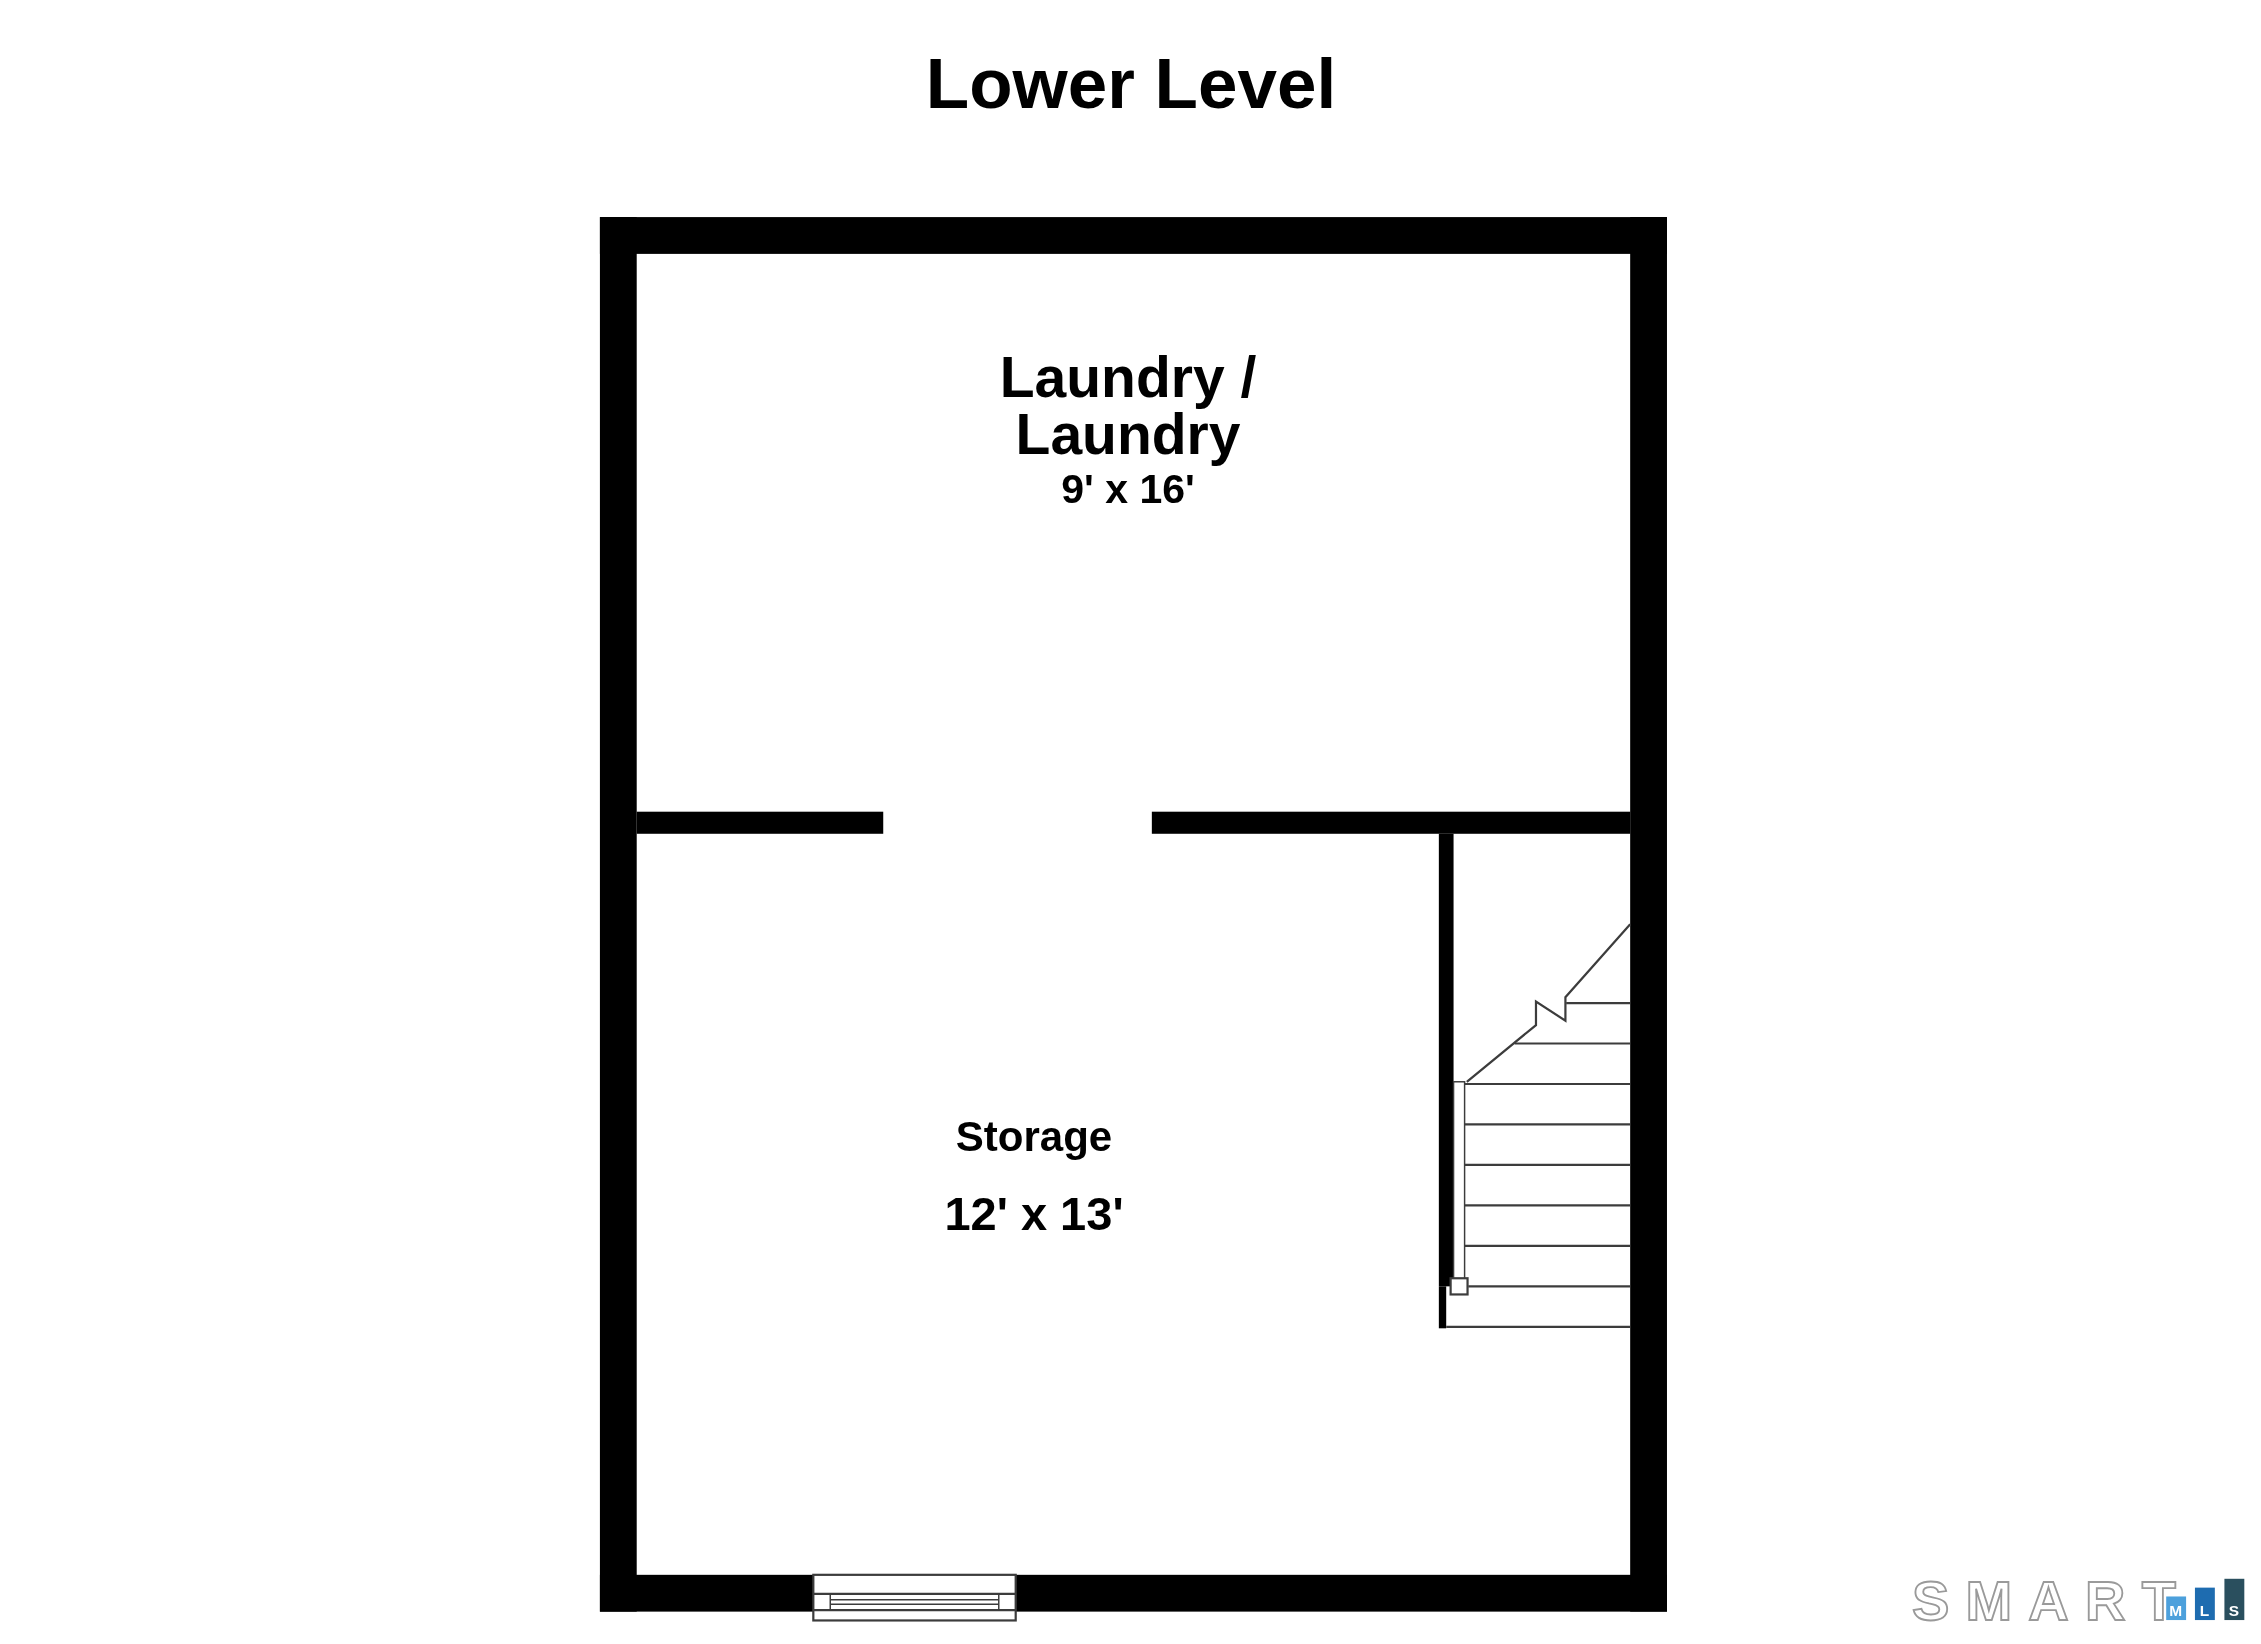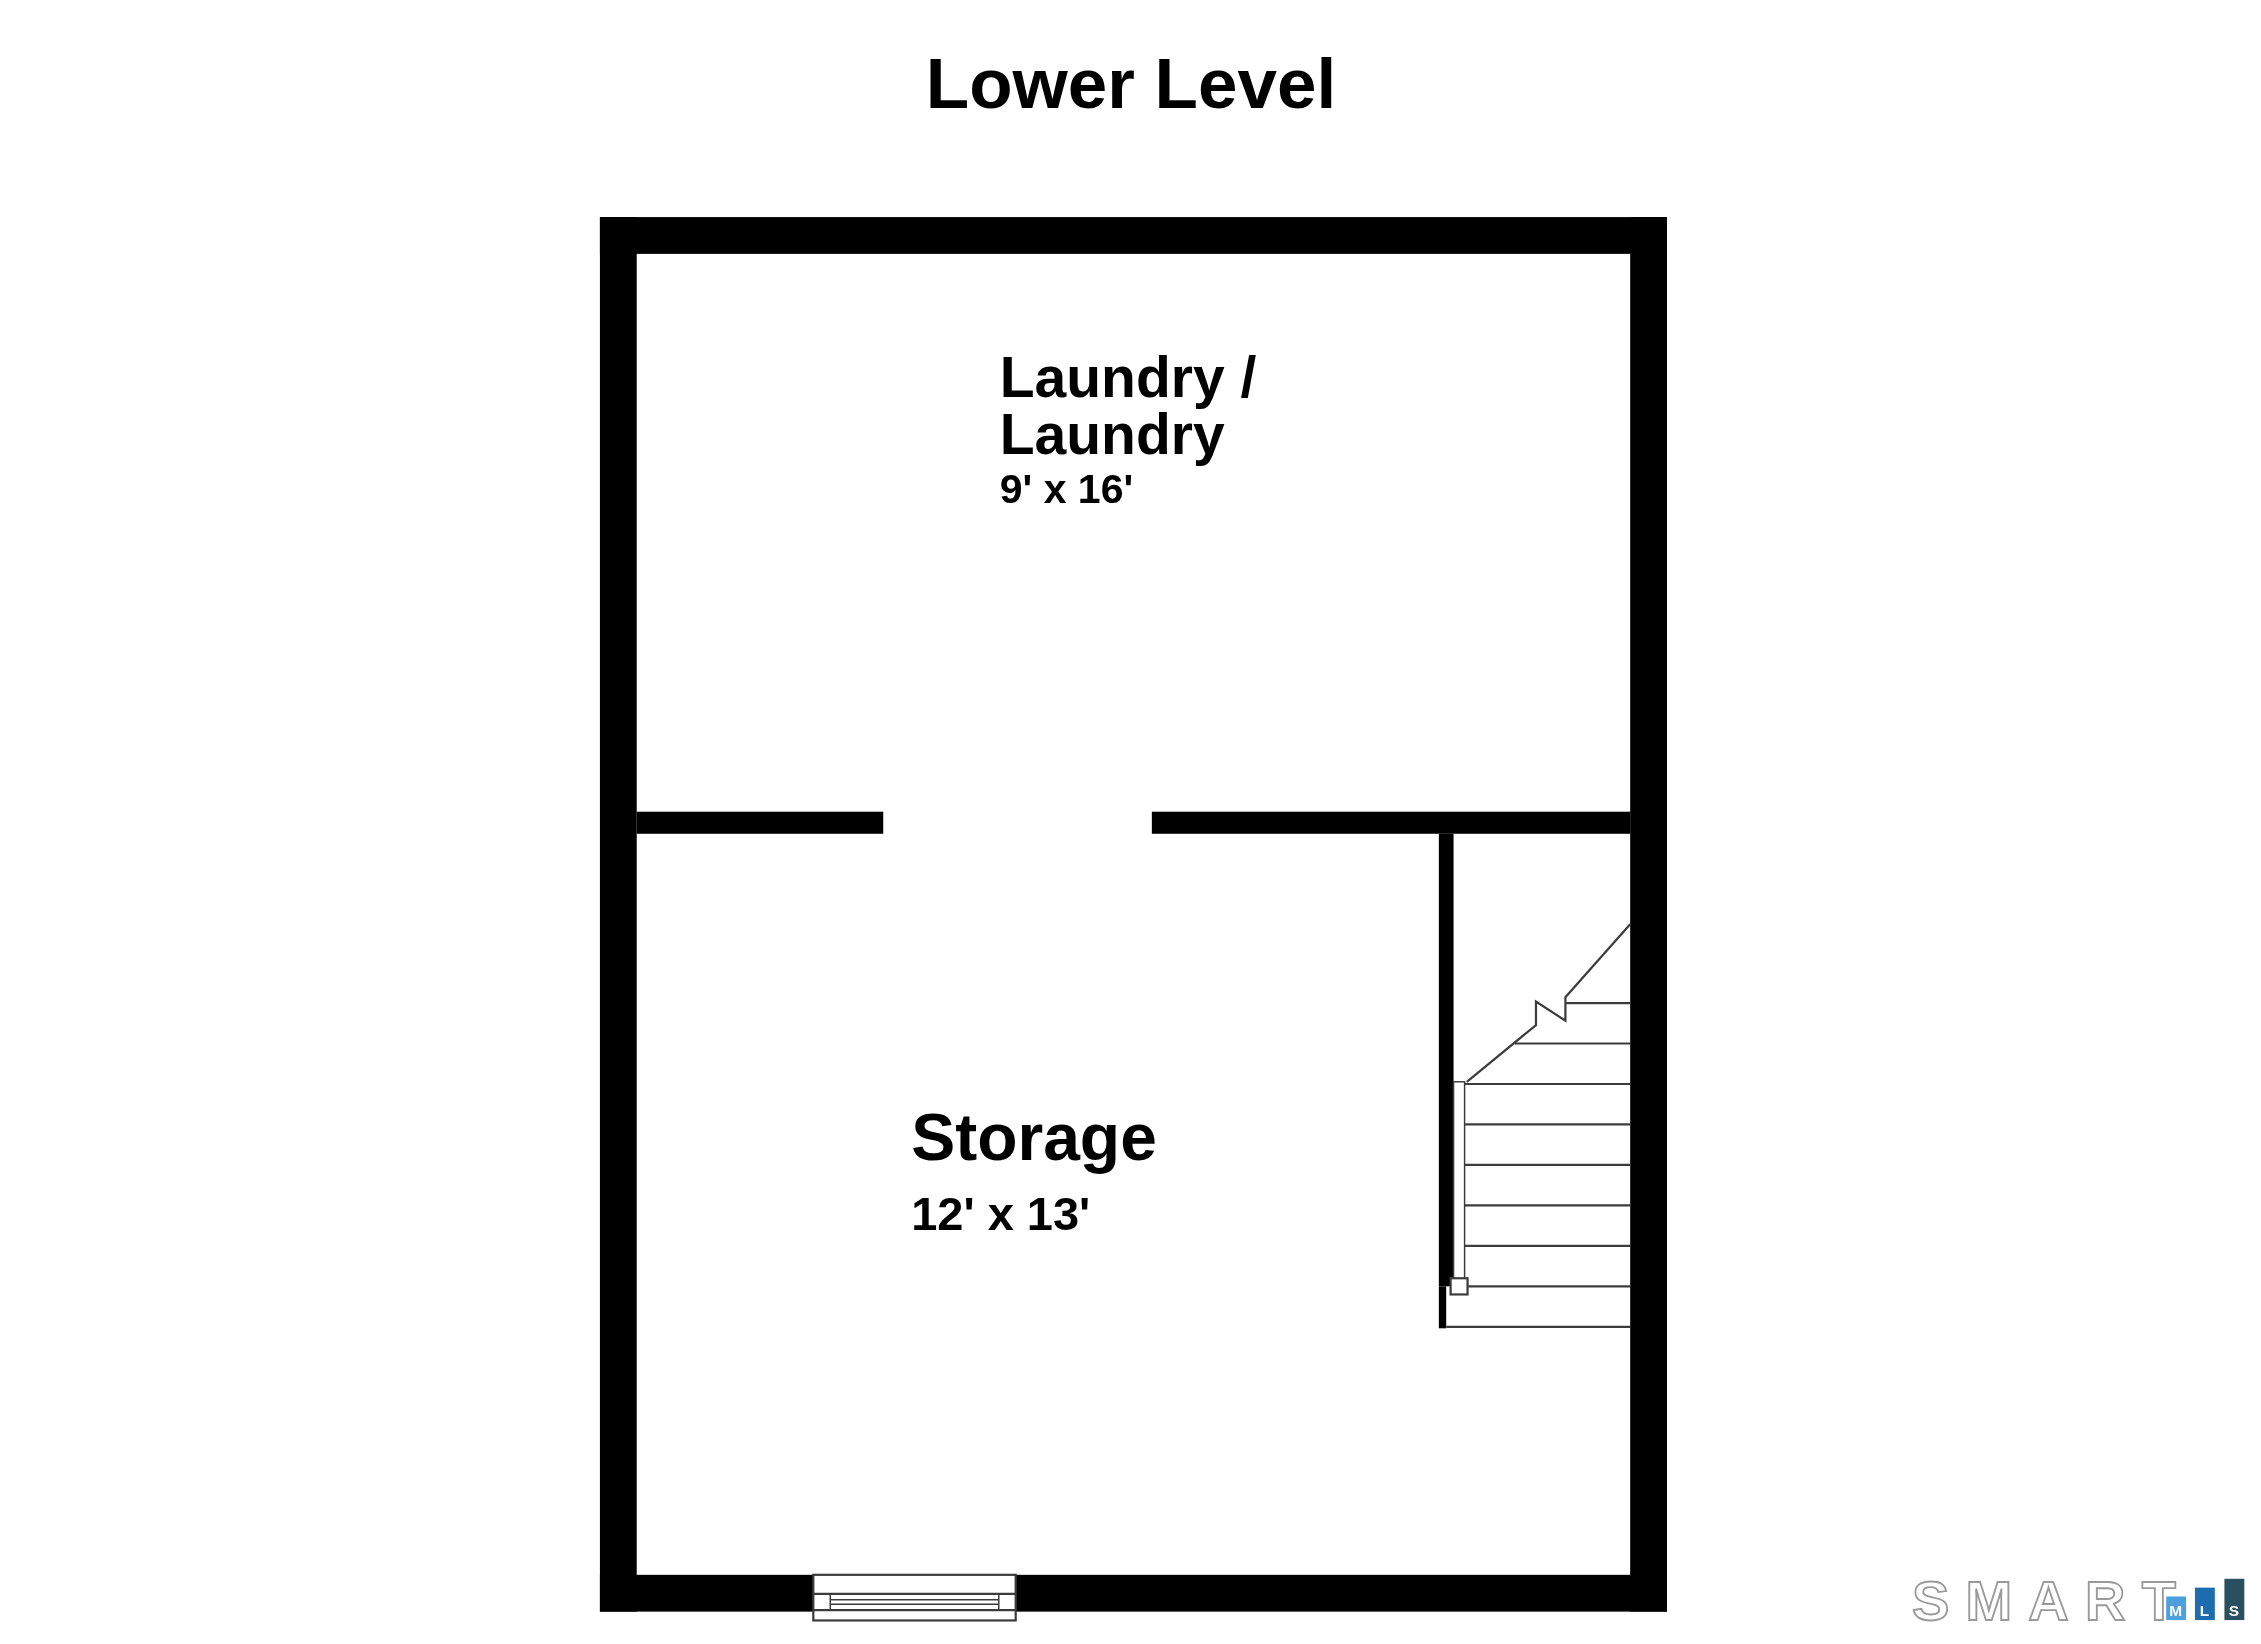--- a/index.html
+++ b/index.html
@@ -24,35 +24,36 @@
     top: 43px;
     transform: translateX(-50%);
     font-size: 71px;
     font-weight: bold;
     color: #000000;
     white-space: nowrap;
   }
   .room-label {
     position: absolute;
     transform: translateX(-50%);
+    text-align: center;
     color: #000000;
   }
   .room-label .room-name {
     font-weight: bold;
     white-space: nowrap;
   }
   .room-label .room-dims {
     font-weight: bold;
     white-space: nowrap;
   }
   .label-laundry { left: 1128px; top: 349px; }
   .label-laundry .room-name { font-size: 57px; line-height: 57px; }
   .label-laundry .room-dims { font-size: 41px; line-height: 44px; margin-top: 4.4px; }
   .label-storage { left: 1034px; top: 1103px; }
-  .label-storage .room-name { font-size: 66px; line-height: 68px; }
+  .label-storage .room-name { font-size: 42px; line-height: 68px; }
   .label-storage .room-dims { font-size: 47px; line-height: 49px; margin-top: 18px; }
   .logo-svg {
     position: absolute;
     right: 13.2px;
     bottom: 17.7px;
     width: 339px;
     height: 62px;
   }
 </style>
 </head>

